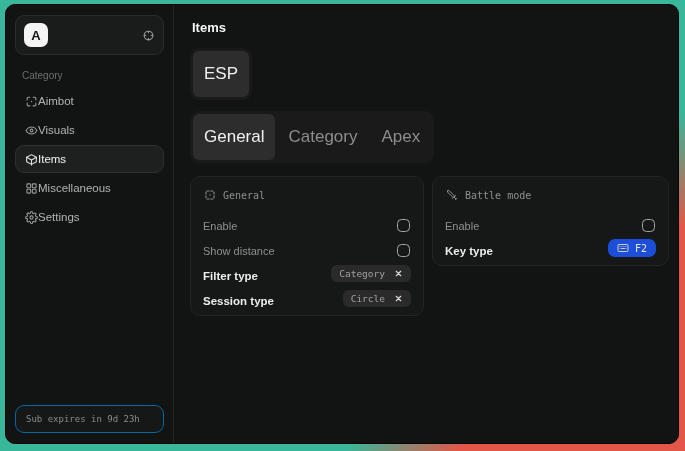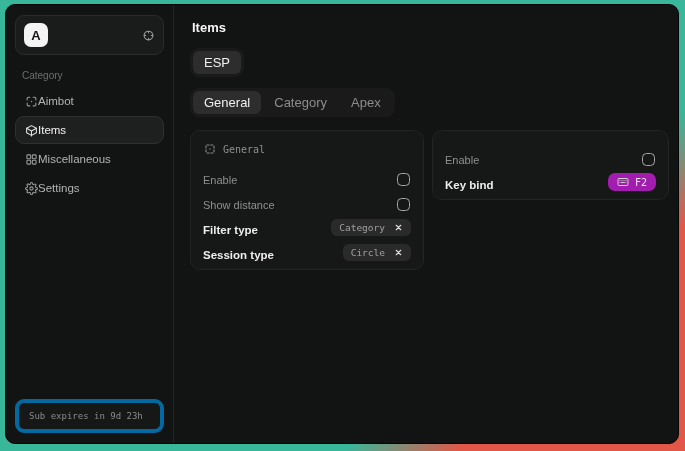--- a/index.html
+++ b/index.html
@@ -24,50 +24,50 @@
 
   .section-label { font-size:10px; color:#6e6e6e; margin:15px 0 6px 7px; }
   .nav { display:flex; flex-direction:column; gap:1px; }
   .nav-item { display:flex; align-items:center; gap:0; height:28px; padding:0 9px;
     border:1px solid transparent; border-radius:9px; color:#b3b3b3; font-size:11.5px; cursor:default; }
   .nav-item .ico { display:flex; color:#9a9a9a; }
   .nav-item.active { background:#1e1f1f; border-color:#2f3030; color:#f2f2f2; }
   .nav-item.active .ico { color:#e0e0e0; }
 
   .side-spacer { flex:1; }
-  .sub-card { border:4px solid #0369a1; border-radius:9px; padding:8px 10px;
+  .sub-card { border:1px solid #0369a1; border-radius:9px; padding:8px 10px;
     display:flex; flex-direction:column; gap:16px; background:#161717; }
   .sub-line1 { font-family:"DejaVu Sans Mono", monospace; font-size:9px; color:#8a8a8a; }
   .sub-line2 { font-size:10px; color:#d6d6d6; }
 
   
   .main { flex:1; padding:13px 16px; display:flex; flex-direction:column; }
   .page-title { font-size:13px; font-weight:bold; color:#f5f5f5; margin:2px 0 13px 2px; }
   .tabs { display:inline-flex; align-self:flex-start; background:#1a1a1a; border-radius:9px;
     padding:3px; gap:2px; }
   .tabs + .tabs { margin-top:11px; }
-  .tab { padding:4px 11px; font-size:13px; color:#8d8d8d; border-radius:6px; cursor:default; }
+  .tab { padding:13px 11px; font-size:17px; color:#8d8d8d; border-radius:6px; cursor:default; }
   .tab.active { background:#2d2d2d; color:#f0f0f0; }
 
   .panels { margin-top:13px; display:flex; gap:8px; align-items:flex-start; }
   .panel { background:#161717; border:1px solid #232425; border-radius:10px; padding:10px 12px 8px; }
   .panel.general { width:234px; }
   .panel.battle  { width:237px; }
   .panel-head { display:flex; align-items:center; gap:7px; color:#8f8f8f; margin:2px 0 6px 1px;
     font-family:"DejaVu Sans Mono", monospace; font-size:10px; }
   .panel-head .ico { display:flex; color:#8f8f8f; }
   .row { display:flex; justify-content:space-between; align-items:flex-end; min-height:25px; }
   .row .lbl-dim { font-size:11px; color:#8f8f8f; }
   .row .lbl-strong { font-size:11.5px; color:#ededed; font-weight:bold; }
   .checkbox { width:13px; height:13px; border:1.5px solid #a6a6a6; border-radius:4.5px;
     background:transparent; margin-right:1px; }
   .chip { display:flex; align-items:center; gap:9px; background:#2a2a2a; border-radius:6px;
     padding:3px 8px; color:#a0a0a0; font-family:"DejaVu Sans Mono", monospace; font-size:9.5px; }
   .chip .x { display:flex; color:#dedede; cursor:pointer; }
-  .keychip { display:flex; align-items:center; gap:6px; background:#a21caf; border-radius:7px;
+  .keychip { display:flex; align-items:center; gap:6px; background:#1d4ed8; border-radius:7px;
     padding:3px 9px; color:#e8e8e8; font-size:10px; font-family:"DejaVu Sans Mono", monospace; }
   .keychip .ico { display:flex; color:#cfcfcf; }
   svg { display:block; }
 </style>
 </head>
 <body>
 
 <div class="screen">
   <div class="window">
 
@@ -89,20 +89,29 @@
         <div class="nav-item">
           <span class="ico">
             <svg width="13" height="13" viewBox="0 0 24 24" fill="none" stroke="currentColor" stroke-width="2" stroke-linecap="round">
               <path d="M4 9V6a2 2 0 0 1 2-2h3M15 4h3a2 2 0 0 1 2 2v3M20 15v3a2 2 0 0 1-2 2h-3M9 20H6a2 2 0 0 1-2-2v-3"></path>
               <circle cx="12" cy="12" r="1.4" fill="currentColor" stroke="none"></circle>
             </svg>
           </span>
           <span>Aimbot</span>
         </div>
 
+        <div class="nav-item">
+          <span class="ico">
+            <svg width="13" height="13" viewBox="0 0 24 24" fill="none" stroke="currentColor" stroke-width="2" stroke-linecap="round">
+              <path d="M2 12s3.5-6.5 10-6.5S22 12 22 12s-3.5 6.5-10 6.5S2 12 2 12z"></path>
+              <circle cx="12" cy="12" r="2.6"></circle>
+            </svg>
+          </span>
+          <span>Visuals</span>
+        </div>
 
         <div class="nav-item active">
           <span class="ico">
             <svg width="13" height="13" viewBox="0 0 24 24" fill="none" stroke="currentColor" stroke-width="2" stroke-linecap="round" stroke-linejoin="round">
               <path d="M21 8l-9-5-9 5v8l9 5 9-5V8z"></path>
                 <path d="M3 8l9 5 9-5M12 13v9"></path>
             </svg>
           </span>
           <span>Items</span>
         </div>
@@ -192,28 +201,39 @@
               <span class="x">
                 <svg width="9" height="9" viewBox="0 0 24 24" fill="none" stroke="currentColor" stroke-width="3" stroke-linecap="round">
                     <path d="M18 6 6 18M6 6l12 12"></path>
                   </svg>
               </span>
             </span>
           </div>
         </div>
 
         <div class="panel battle">
+          <div class="panel-head">
+            <span class="ico">
+              <svg width="12" height="12" viewBox="0 0 24 24" fill="none" stroke="currentColor" stroke-width="2" stroke-linecap="round" stroke-linejoin="round">
+                <path d="M14.5 17.5 3 6V3h3l11.5 11.5"></path>
+                  <path d="M13 19l6-6"></path>
+                  <path d="M16 16l4 4"></path>
+                  <path d="M19 21l2-2"></path>
+              </svg>
+            </span>
+            <span>Battle mode</span>
+          </div>
 
           <div class="row">
             <span class="lbl-dim">Enable</span>
             <span class="checkbox"></span>
           </div>
 
           <div class="row">
-            <span class="lbl-strong">Key bind</span>
+            <span class="lbl-strong">Key type</span>
             <span class="keychip">
               <span class="ico">
                 <svg width="12" height="12" viewBox="0 0 24 24" fill="none" stroke="currentColor" stroke-width="2" stroke-linecap="round">
                   <rect x="2" y="5" width="20" height="14" rx="2"></rect>
                   <path d="M6 9h.01M10 9h.01M14 9h.01M18 9h.01M6 13h.01M18 13h.01M9 13h6"></path>
                 </svg>
               </span>
               <span>F2</span>
             </span>
           </div>

